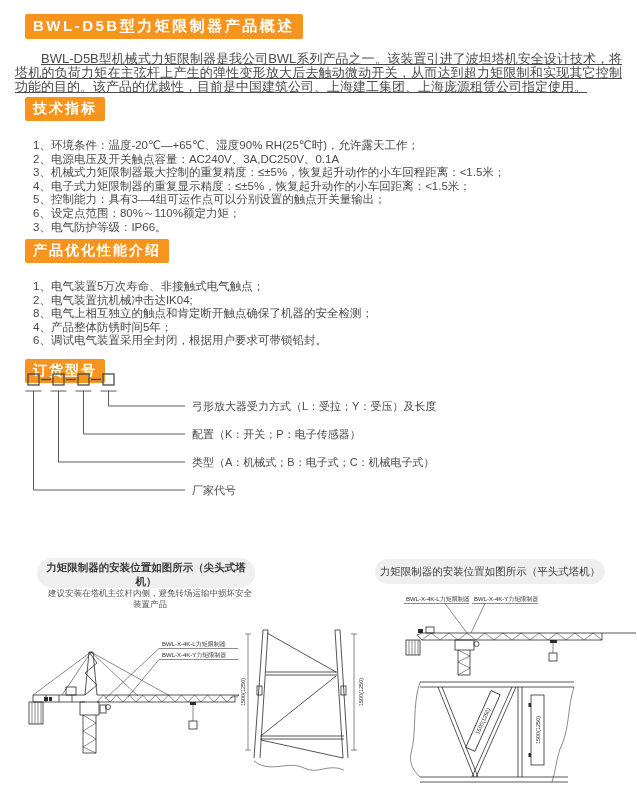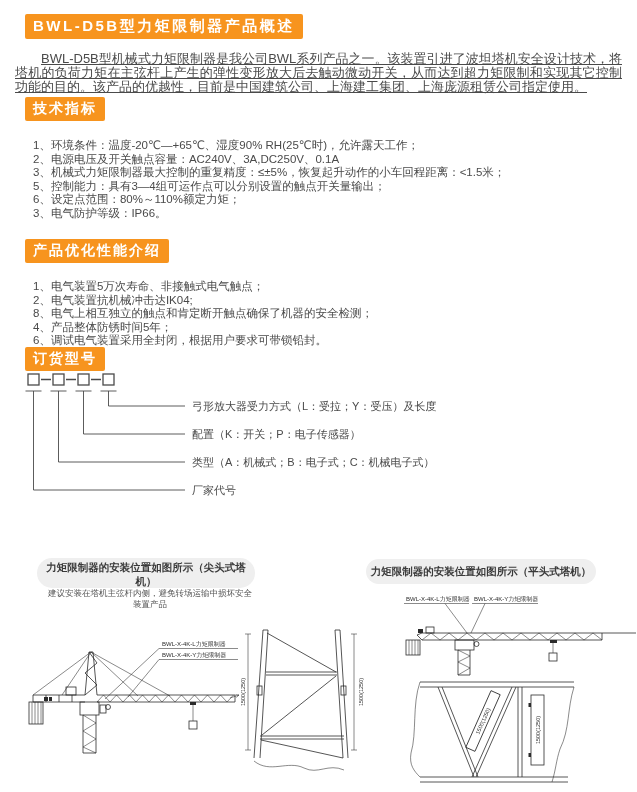--- a/index.html
+++ b/index.html
@@ -3,31 +3,31 @@
 <meta charset="utf-8">
 <style>
   html,body{margin:0;padding:0;background:#fff;}
   .page{position:relative;width:637px;height:792px;background:#ffffff;overflow:hidden;
         font-family:"Liberation Sans","DejaVu Sans",sans-serif;color:#4a4a4a;}
   .badge{position:absolute;background:#f7941e;color:#ffffff;font-weight:bold;
          padding:3px 8px 3px 8px;font-size:14px;letter-spacing:2px;border-radius:2px;white-space:nowrap;}
   #badge-overview{left:25px;top:14px;font-size:15px;letter-spacing:2.5px;}
   #badge-tech{left:25px;top:97px;}
   #badge-opt{left:25px;top:239px;}
-  #badge-order{left:25px;top:347px;}
+  #badge-order{left:25px;top:359px;}
   .para{position:absolute;left:15px;width:607px;top:39px;font-size:13px;line-height:13.9px;
         text-indent:2em;text-align:justify;color:#4a4a4a;text-decoration:underline;}
   .plist{position:absolute;left:15px;margin:18px;padding:0;list-style:none;font-size:11.5px;line-height:13.6px;color:#4a4a4a;}
   #tech-list{top:121px;}
   #opt-list{top:262px;}
   .cap{position:absolute;background:#efefef;border-radius:15px;text-align:center;color:#3a3a3a;}
   #cap-left{left:37px;top:558px;width:218px;height:28px;padding-top:2px;}
   #cap-left .t{font-size:10.5px;font-weight:bold;line-height:14px;}
   #cap-left .s{font-size:8.5px;color:#555;line-height:11px;margin-left:8px;}
-  #cap-right{left:366px;top:559px;width:230px;height:25px;line-height:25px;font-size:10.5px;font-weight:bold;}
+  #cap-right{left:375px;top:559px;width:230px;height:25px;line-height:25px;font-size:10.5px;font-weight:normal;}
   svg{position:absolute;overflow:visible;}
   #svg-order{left:15px;top:370px;}
   #svg-craneL{left:20px;top:633px;}
   #svg-mast{left:230px;top:628px;}
   #svg-craneR{left:390px;top:593px;}
   .ln{stroke:#2b2b2b;stroke-width:0.8;fill:none;}
   .thin{stroke:#2b2b2b;stroke-width:0.55;fill:none;}
   .fil{fill:#2b2b2b;stroke:none;}
   .dim{font-size:5.5px;fill:#2b2b2b;}
   .lbl{font-size:6px;fill:#2b2b2b;}
@@ -41,20 +41,21 @@
 <div class="page">
 
   <div class="badge" id="badge-overview">BWL-D5B型力矩限制器产品概述</div>
   <p class="para">BWL-D5B型机械式力矩限制器是我公司BWL系列产品之一。该装置引进了波坦塔机安全设计技术，将塔机的负荷力矩在主弦杆上产生的弹性变形放大后去触动微动开关，从而达到超力矩限制和实现其它控制功能的目的。该产品的优越性，目前是中国建筑公司、上海建工集团、上海庞源租赁公司指定使用。</p>
 
   <div class="badge" id="badge-tech">技术指标</div>
   <ul class="plist" id="tech-list">
     <li>1、环境条件：温度-20℃—+65℃、湿度90% RH(25℃时)，允许露天工作；</li>
     <li>2、电源电压及开关触点容量：AC240V、3A,DC250V、0.1A</li>
     <li>3、机械式力矩限制器最大控制的重复精度：≤±5%，恢复起升动作的小车回程距离：&lt;1.5米；</li>
+    <li>4、电子式力矩限制器的重复显示精度：≤±5%，恢复起升动作的小车回距离：&lt;1.5米；</li>
     <li>5、控制能力：具有3—4组可运作点可以分别设置的触点开关量输出；</li>
     <li>6、设定点范围：80%～110%额定力矩；</li>
     <li>3、电气防护等级：IP66。</li>
   </ul>
 
   <div class="badge" id="badge-opt">产品优化性能介绍</div>
   <ul class="plist" id="opt-list">
     <li>1、电气装置5万次寿命、非接触式电气触点；</li>
     <li>2、电气装置抗机械冲击达IK04;</li>
     <li>8、电气上相互独立的触点和肯定断开触点确保了机器的安全检测；</li>

